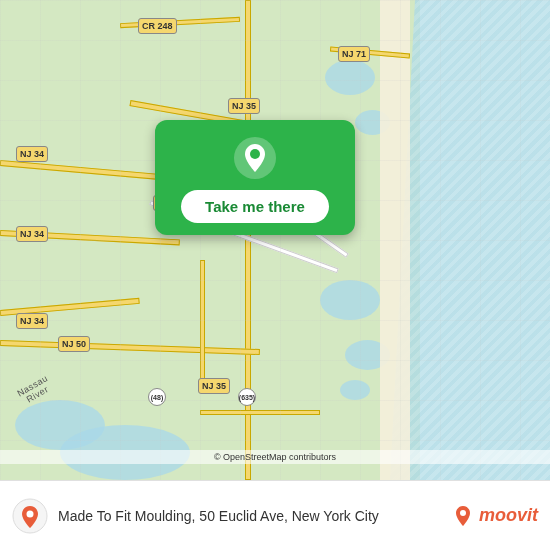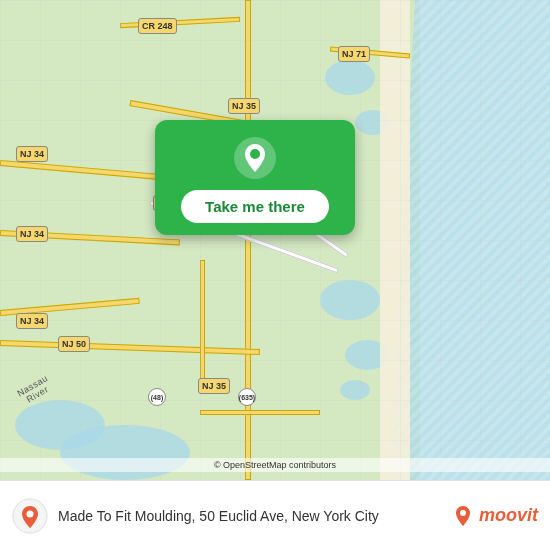--- a/index.html
+++ b/index.html
@@ -232,21 +232,21 @@
       padding: 8px 24px;
       font-size: 15px;
       font-weight: 600;
       cursor: pointer;
       white-space: nowrap;
     }
 
     
     #attribution {
       position: absolute;
-      bottom: 8px;
+      bottom: 16px;
       left: 0;
       right: 0;
       font-size: 9px;
       color: #333;
       text-align: center;
       background: rgba(255,255,255,0.6);
       padding: 2px 4px;
     }
 
     

